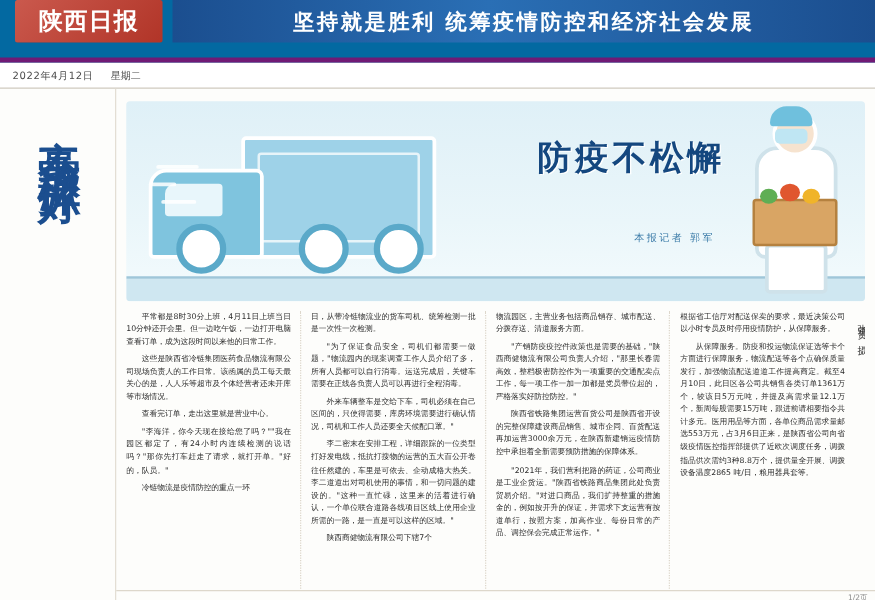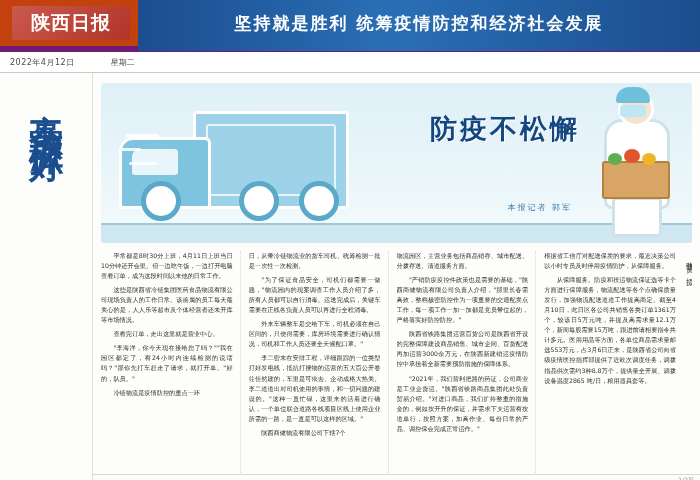--- a/index.html
+++ b/index.html
@@ -18,24 +18,24 @@
     width: 700px;
     height: 480px;
     background: #fdfdfb;
     box-sizing: border-box;
   }
 
   
   .masthead {
     position: relative;
     height: 46px;
-    background: #c2410c;
-    display: flex;
-    align-items: center;
-    border-bottom: 6px solid #701a75;
+    background: #0369a1;
+    display: flex;
+    align-items: flex-start;
+    border-bottom: 4px solid #701a75;
   }
   .logo-box {
     width: 118px;
     height: 34px;
     margin-left: 12px;
     background: #c0392b;
     border-radius: 2px;
     display: flex;
     align-items: center;
     justify-content: center;
@@ -53,21 +53,21 @@
     font-size: 19px;
     font-weight: bold;
     letter-spacing: 1px;
     font-family: "DejaVu Sans", "Liberation Sans", sans-serif;
     position: relative;
     z-index: 2;
     white-space: nowrap;
   }
   .headline-banner {
     flex: 1;
-    height: 56px;
+    height: 34px;
     display: flex;
     align-items: center;
     justify-content: center;
     background: linear-gradient(90deg, #1b4e8f 0%, #2a6fb5 45%, #1b4e8f 100%);
     margin-left: 8px;
   }
   .headline-text {
     color: #ffffff;
     font-size: 17px;
     font-weight: bold;
@@ -82,26 +82,25 @@
     display: flex;
     align-items: center;
     font-size: 8px;
     color: #4a4a4a;
     border-bottom: 1px solid #cfcabf;
     padding: 0 10px;
     background: #ffffff;
     font-family: "DejaVu Sans", "Liberation Sans", sans-serif;
   }
   .infobar .date {
-    margin-right: 3px;
+    margin-right: 14px;
     letter-spacing: 0.5px;
   }
   .infobar .weekday {
     margin-right: 26px;
-    margin-left: 33px;
   }
   .infobar .credits {
     display: flex;
     gap: 18px;
     color: #555;
   }
 
   
   .body-area {
     position: relative;
@@ -230,21 +229,21 @@
     font-weight: bold;
     color: #14477f;
     letter-spacing: 3px;
     line-height: 1.22;
     font-family: "DejaVu Sans", "Liberation Sans", sans-serif;
     text-shadow: 1px 1px 0 #ffffff;
   }
   .hero-sub {
     position: absolute;
     right: 120px;
-    top: 119px;
+    top: 104px;
     font-size: 8px;
     color: #3b7ba8;
     letter-spacing: 2px;
     font-family: "DejaVu Sans", "Liberation Sans", sans-serif;
   }
 
   
   .worker {
     position: absolute;
     right: 18px;

